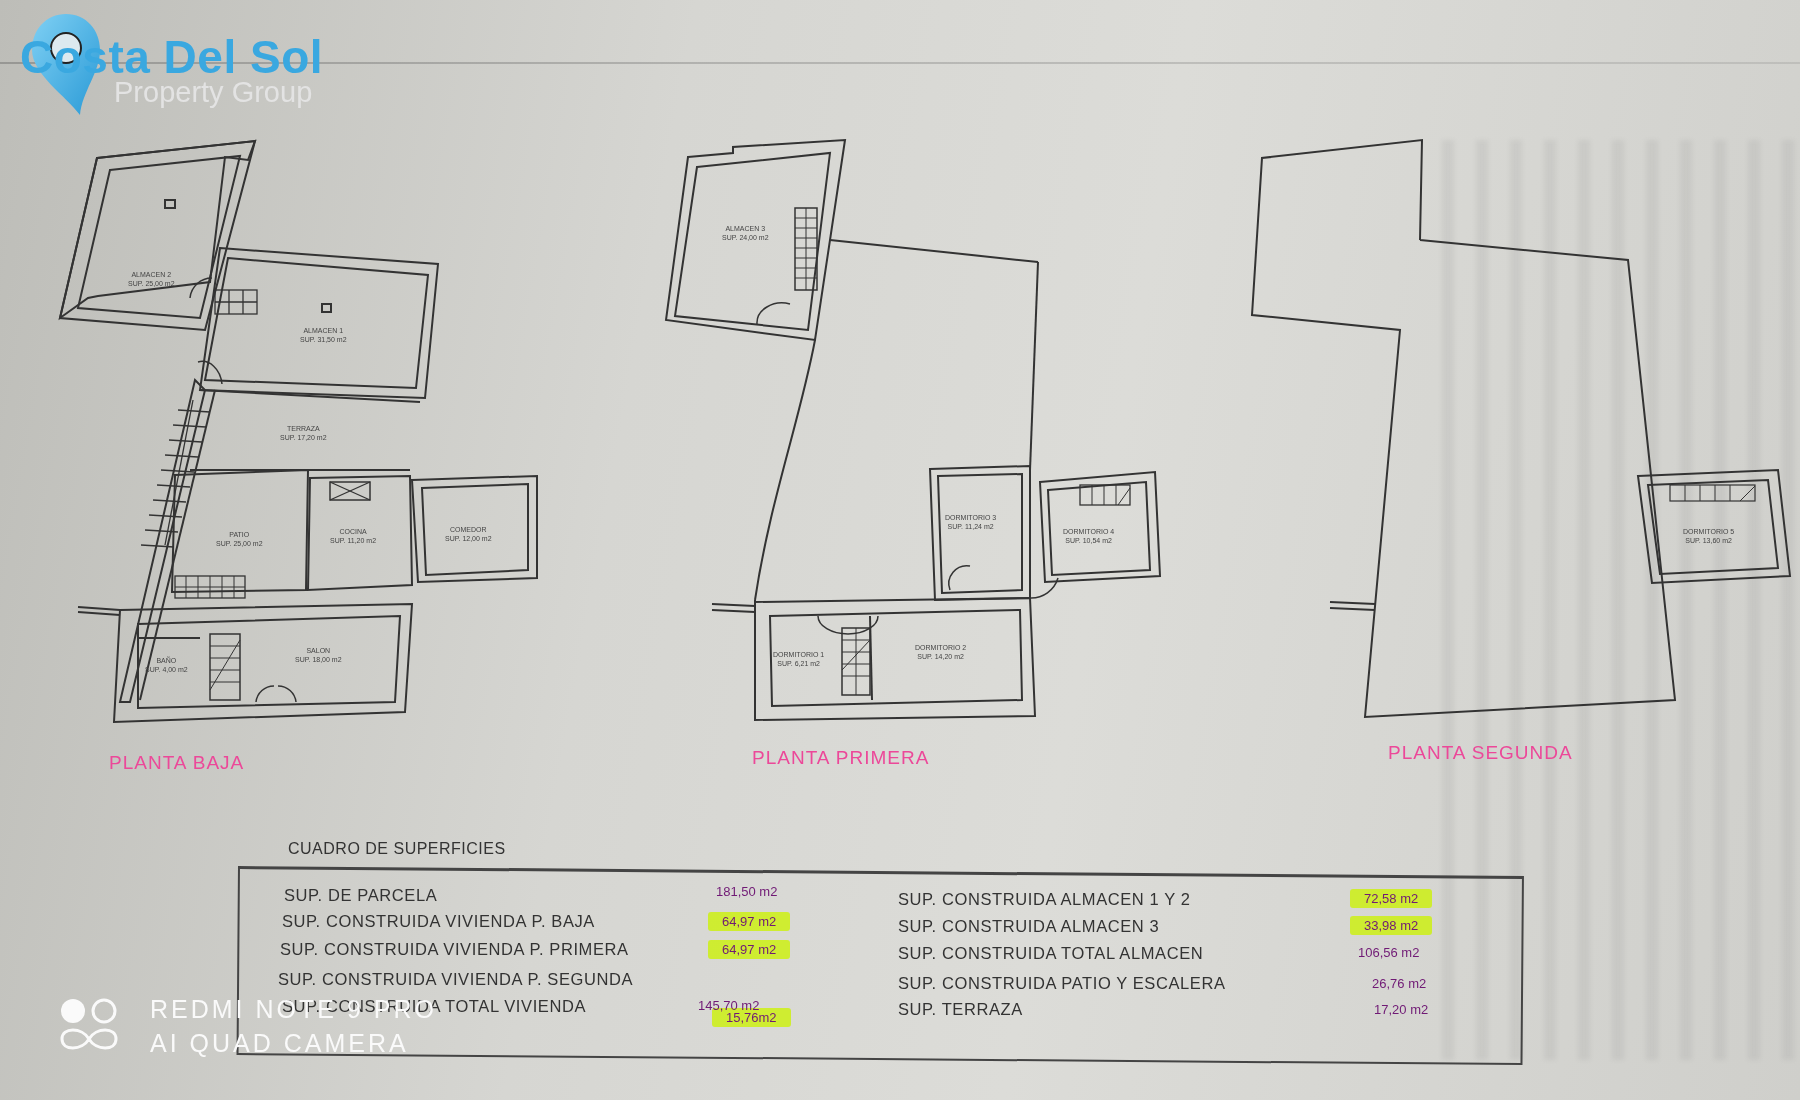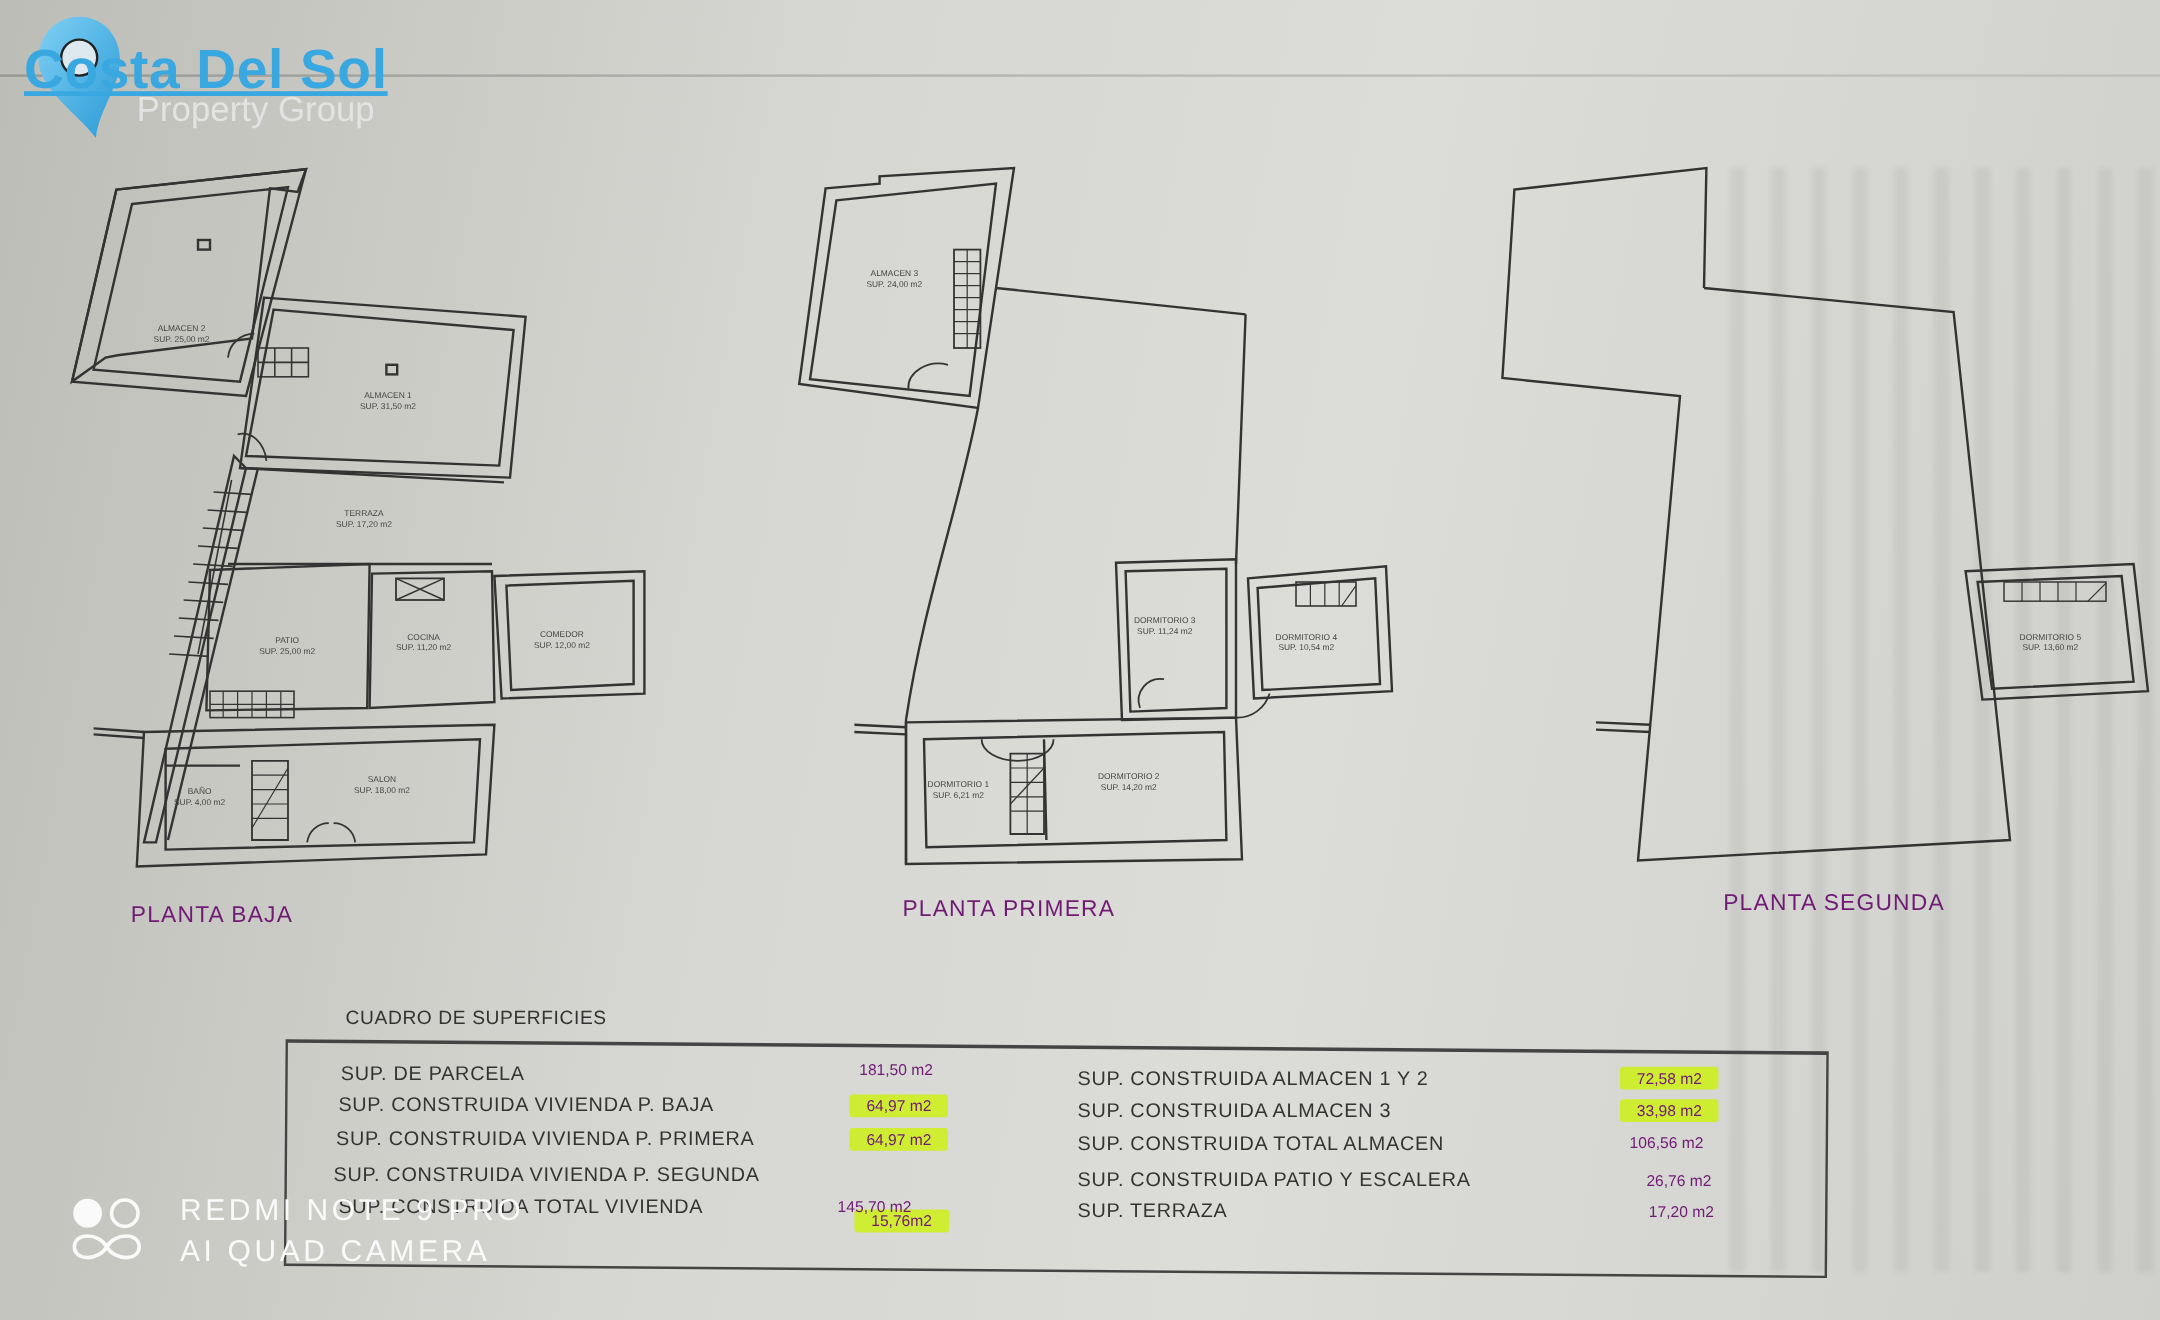--- a/index.html
+++ b/index.html
@@ -15,29 +15,29 @@
   }
   .bleed {
     position:absolute; left:1420px; top:140px; width:380px; height:920px;
     background: repeating-linear-gradient(90deg, rgba(140,140,140,0.0) 0 22px, rgba(140,140,140,0.14) 22px 34px);
     filter: blur(2px);
   }
   .logo { position:absolute; left:10px; top:12px; width:330px; height:110px; }
   .logo-pin { position:absolute; left:20px; top:0; width:72px; height:105px; }
   .logo-title {
     position:absolute; left:10px; top:18px; font-size:46px; font-weight:bold;
-    color:#3aa8e0; letter-spacing:0.5px; white-space:nowrap;text-decoration:underline;
+    color:#3aa8e0; letter-spacing:0.5px; white-space:nowrap;
   }
   .logo-sub {
     position:absolute; left:104px; top:64px; font-size:29px; color:#e3e3e3;
     white-space:nowrap;
   }
   svg.plan { position:absolute; left:0; top:0; width:1800px; height:1100px; }
   .plan-label {
-    position:absolute; font-size:19px; letter-spacing:1px; color:#701a75; white-space:nowrap;
+    position:absolute; font-size:19px; letter-spacing:1px; color:#ec4899; white-space:nowrap;
   }
   .table-title {
     position:absolute; left:288px; top:840px; font-size:16px; letter-spacing:0.5px; color:#333;
   }
   .table-box {
     position:absolute; left:238px; top:866px; width:1282px; height:184px;
     border:2px solid #444; border-top-width:3px; transform: rotate(0.45deg); transform-origin:left top;
   }
   .row {
     position:absolute; font-size:16.5px; letter-spacing:0.6px; color:#333; white-space:nowrap;
@@ -197,21 +197,21 @@
 <div class="room" style="left:722px; top:224px;"><span>ALMACEN 3</span><br><span>SUP. 24,00 m2</span></div>
 <div class="room" style="left:945px; top:513px;"><span>DORMITORIO 3</span><br><span>SUP. 11,24 m2</span></div>
 <div class="room" style="left:1063px; top:527px;"><span>DORMITORIO 4</span><br><span>SUP. 10,54 m2</span></div>
 <div class="room" style="left:773px; top:650px;"><span>DORMITORIO 1</span><br><span>SUP. 6,21 m2</span></div>
 <div class="room" style="left:915px; top:643px;"><span>DORMITORIO 2</span><br><span>SUP. 14,20 m2</span></div>
 
 <div class="room" style="left:1683px; top:527px;"><span>DORMITORIO 5</span><br><span>SUP. 13,60 m2</span></div>
 
 <div class="plan-label" style="left:109px; top:752px;">PLANTA BAJA</div>
 <div class="plan-label" style="left:752px; top:747px;">PLANTA PRIMERA</div>
-<div class="plan-label" style="left:1436px; top:742px;">PLANTA SEGUNDA</div>
+<div class="plan-label" style="left:1388px; top:742px;">PLANTA SEGUNDA</div>
 
 <div class="logo">
   <svg class="logo-pin" viewBox="0 0 72 105">
     <defs>
       <linearGradient id="pg" x1="0" y1="0" x2="1" y2="1">
         <stop offset="0" stop-color="#7fd0f4"></stop>
           <stop offset="1" stop-color="#2a9ad6"></stop>
       </linearGradient>
     </defs>
     <path d="M36,2 C16,2 2,18 2,38 C2,62 36,84 50,103 C52,80 70,60 70,38 C70,18 56,2 36,2 Z" fill="url(#pg)"></path>

